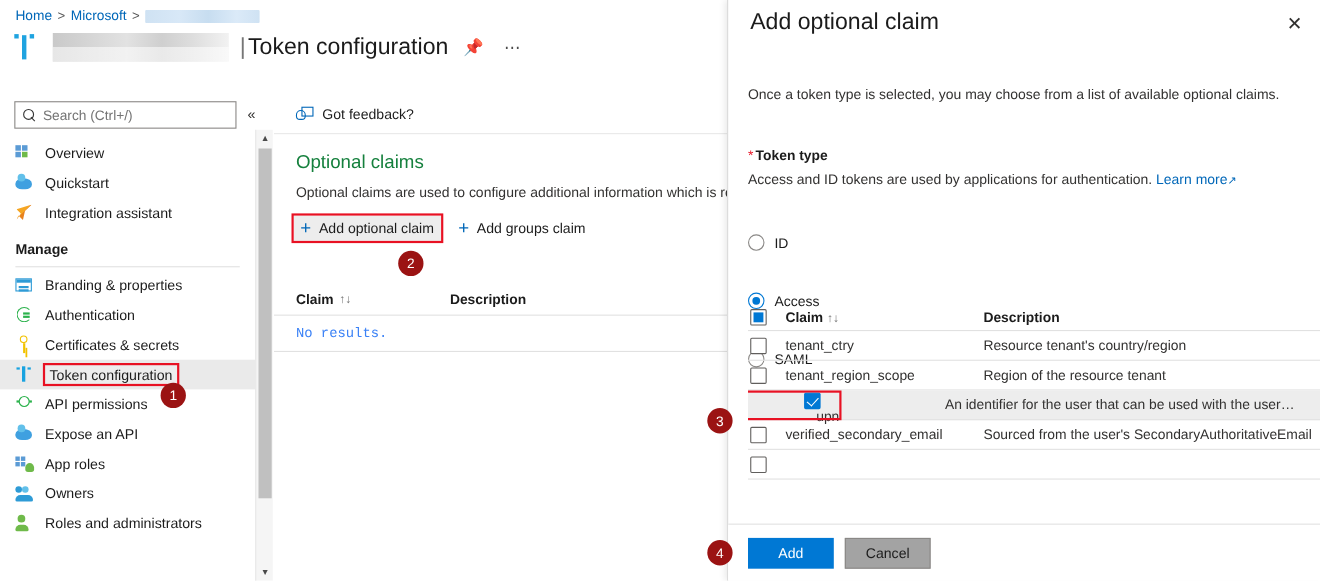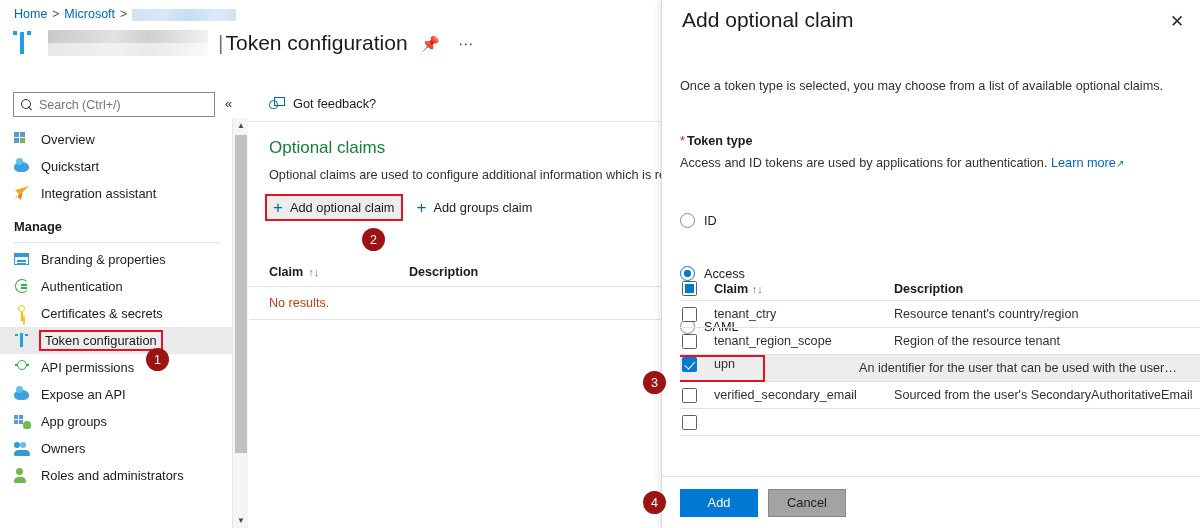--- a/index.html
+++ b/index.html
@@ -165,22 +165,23 @@
   .cmd .plus { color: #0067b8; font-size: 17px; line-height: 1; font-weight: 300; }
   .hl-box { outline: 2px solid #e81123; background: #ededed; }
 
   .tbl-head {
     display: flex; font-size: 12.6px; font-weight: bold; color: #1b1b1b;
     padding: 0 0 7px 20px; border-bottom: 1px solid #e1e1e1; margin-top: 46px;
   }
   .tbl-head .c1 { width: 140px; display: flex; align-items: center; gap: 5px; }
   .sortic { color: #767676; font-size: 11px; font-weight: normal; }
   .tbl-row {
-    display: flex; font-size: 12.6px; color: #c2410c; padding: 9px 0 9px 20px;
+    display: flex; font-size: 12.6px; color: #3b82f6; padding: 9px 0 9px 20px;
     border-bottom: 1px solid #e1e1e1;
+    font-family: Liberation Mono, monospace;
   }
 
   
   .panel {
     position: absolute; left: 661px; top: 0; width: 539px; height: 528px;
     background: #fff; border-left: 1px solid #d9d9d9;
     box-shadow: -2px 0 6px rgba(0,0,0,.09);
   }
   .panel-title {
     position: absolute; left: 20px; top: 8px; font-size: 21px; color: #1b1b1b;
@@ -241,22 +242,23 @@
   .cbx.indet::after {
     content:""; position:absolute; left: 2.3px; top: 2.3px; width: 8.4px; height: 8.4px; background: #0078d4;
   }
   .cbx.on { background: #0078d4; border-color: #0078d4; }
   .cbx.on::after {
     content:""; position:absolute; left: 4px; top: 1.5px; width: 5px; height: 8.5px;
     border: solid #fff; border-width: 0 1.8px 1.8px 0; transform: rotate(42deg);
   }
   .hl-upn {
     outline: 2px solid #e81123; position: relative;
-    display: flex; align-items: flex-start; height: 23px; margin-left: -3px; padding-left: 3px;
+    display: flex; align-items: flex-end; height: 23px; margin-left: -3px; padding-left: 3px;
     width: 86px;
+    flex-direction: column;
   }
 
   
   .panel-foot {
     position: absolute; left: 0; bottom: 0; width: 539px; height: 52px;
     border-top: 1px solid #e1e1e1; background: #fff;
     display: flex; align-items: center; gap: 10px; padding-left: 18px;
   }
   .btn {
     height: 28px; min-width: 78px; font-size: 12.8px; cursor: pointer;
@@ -378,21 +380,21 @@
           </span>
         <span>Expose an API</span>
       </div>
       <div class="nav-item">
         <span class="nico ic-approles">
             <i></i>
             <i></i>
             <i></i>
             <i></i>
           </span>
-        <span>App groups</span>
+        <span>App roles</span>
       </div>
       <div class="nav-item">
         <span class="nico ic-owners"></span>
         <span>Owners</span>
       </div>
       <div class="nav-item">
         <span class="nico ic-roles"></span>
         <span>Roles and administrators</span>
       </div>
     </div>

